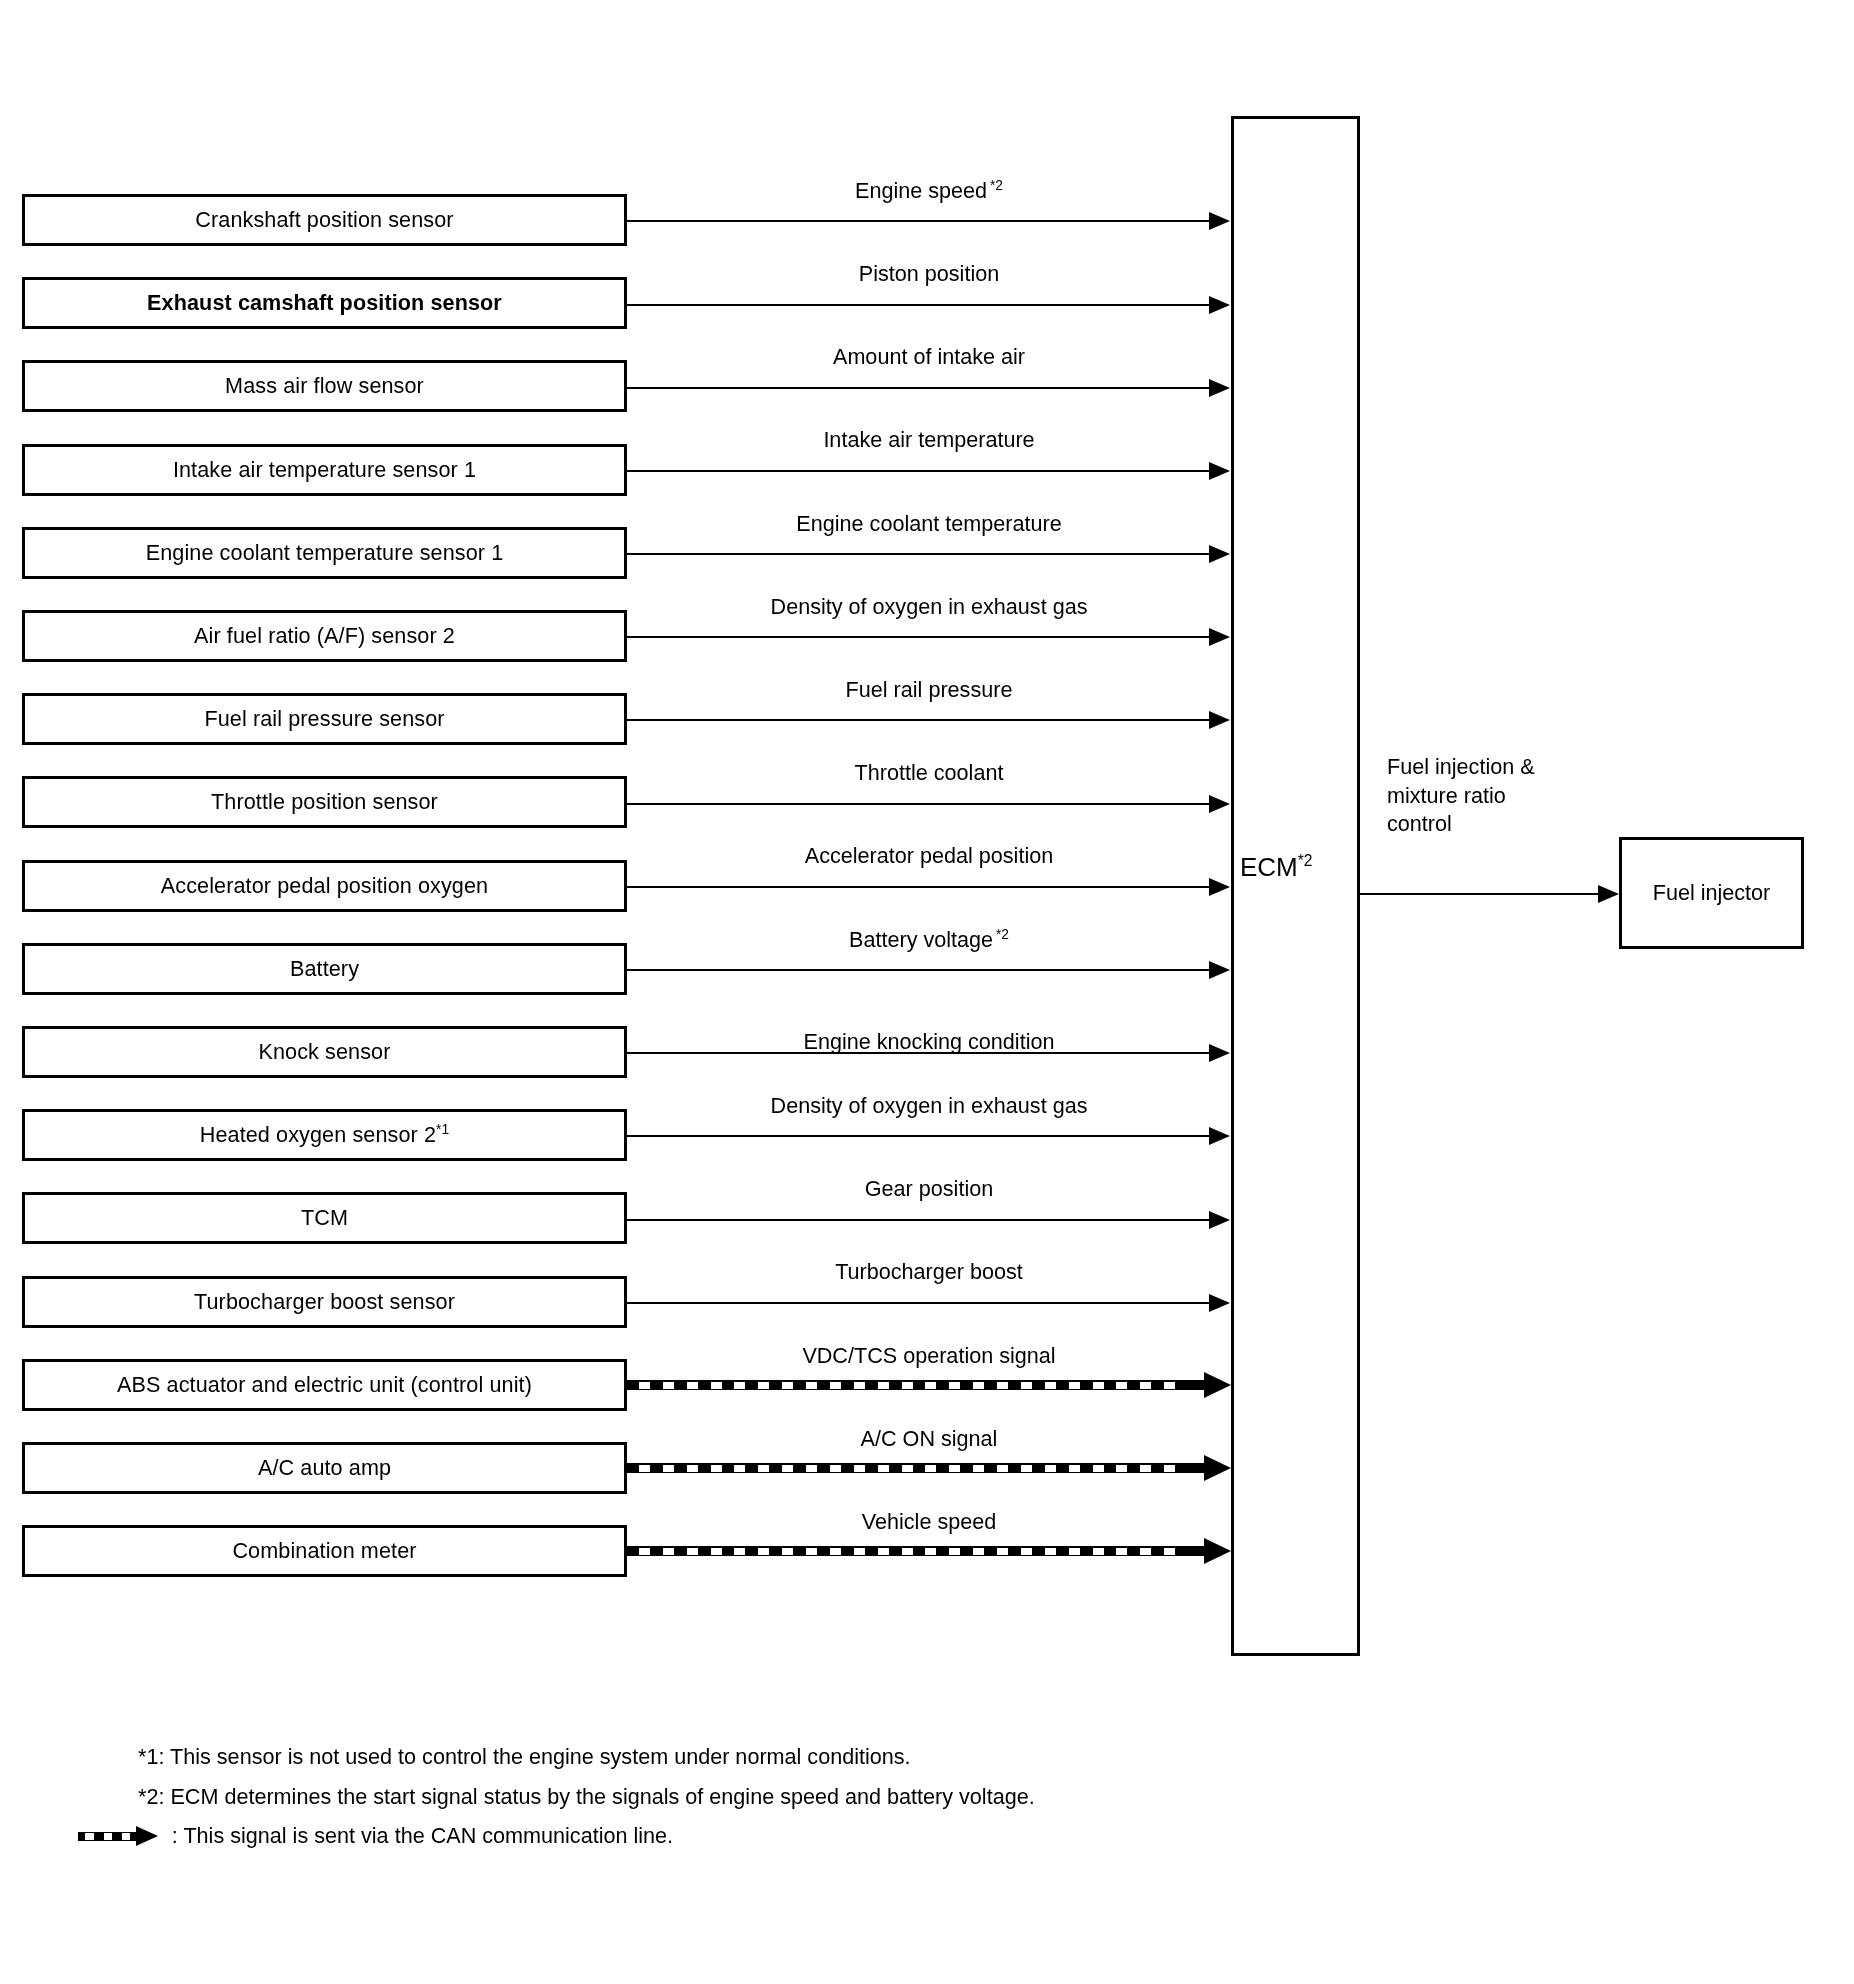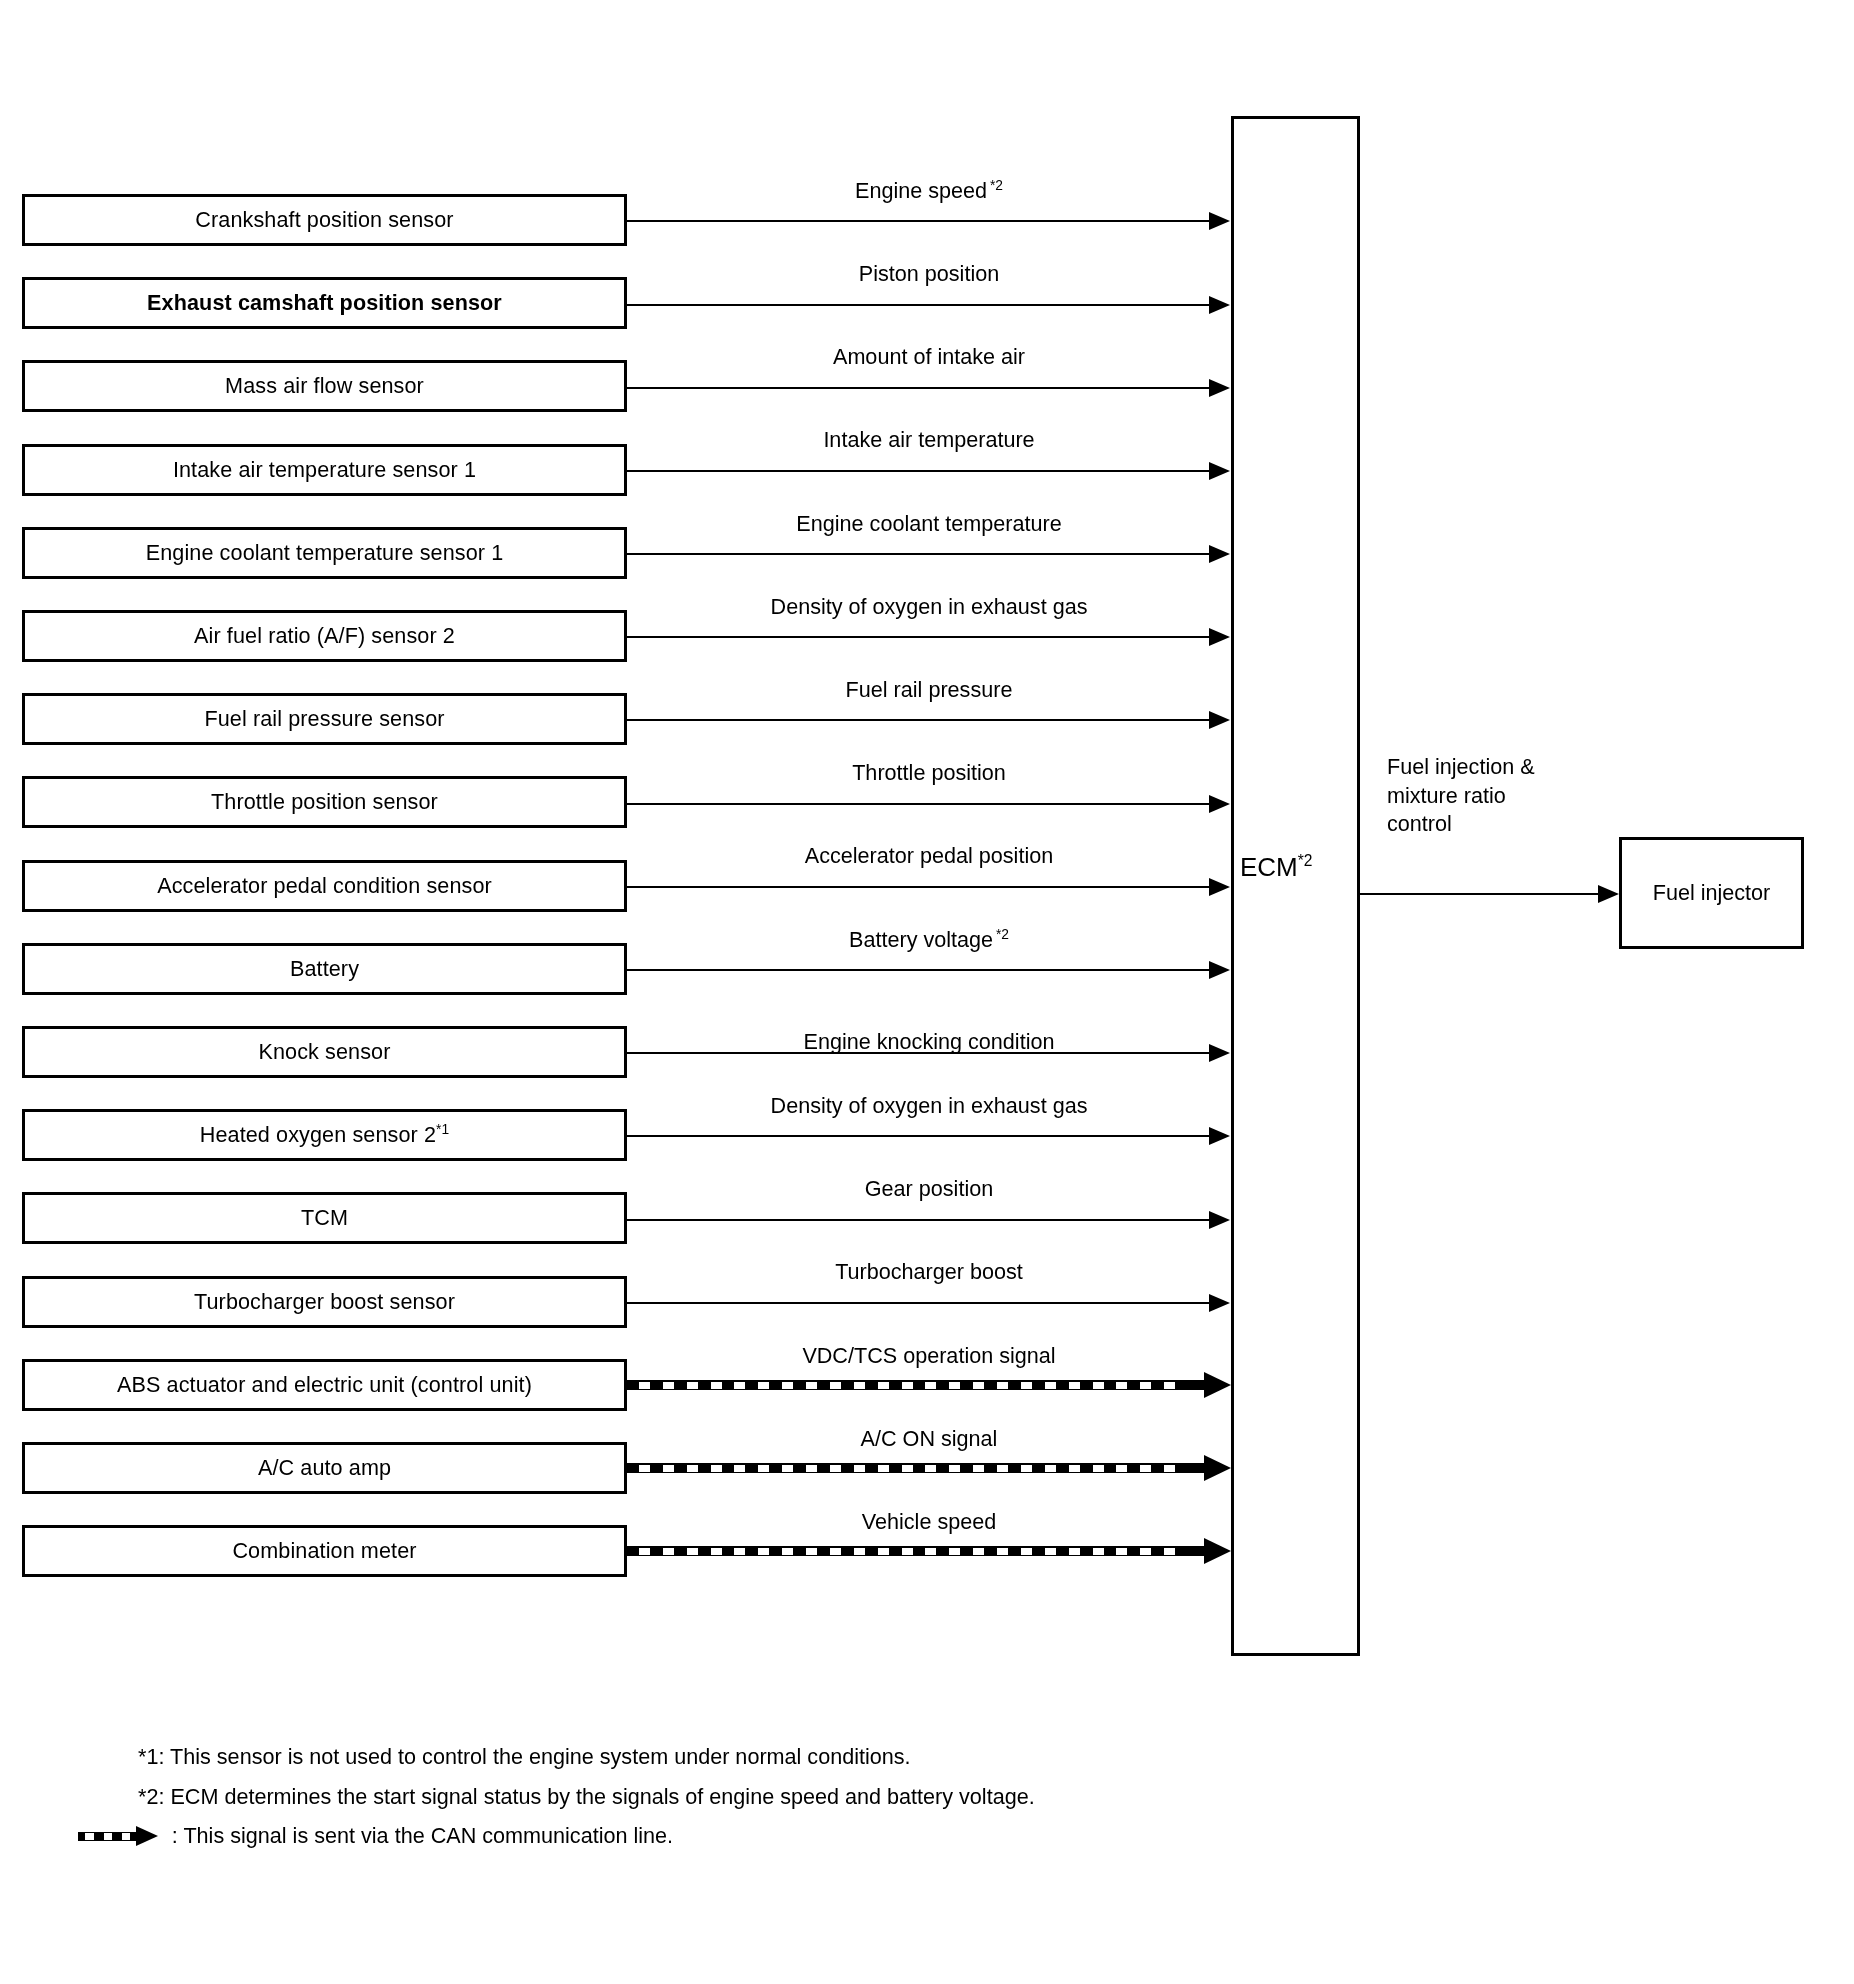--- a/index.html
+++ b/index.html
@@ -176,27 +176,27 @@
         <span class="label">Fuel rail pressure sensor</span>
       </div>
       <div class="sig-label" style="left: 929px; top: 677px;"><span>Fuel rail pressure</span></div>
       <div class="sig-arrow" style="left: 627px; top: 719px; width: 604px;">
         <div class="shaft" style="width: 583px;"></div>
         <div class="head" style="left: 582px;"></div>
       </div>
       <div class="sensor-box" style="top: 776px;">
         <span class="label">Throttle position sensor</span>
       </div>
-      <div class="sig-label" style="left: 929px; top: 760px;"><span>Throttle position</span></div>
+      <div class="sig-label" style="left: 929px; top: 760px;"><span>Throttle coolant</span></div>
       <div class="sig-arrow" style="left: 627px; top: 803px; width: 604px;">
         <div class="shaft" style="width: 583px;"></div>
         <div class="head" style="left: 582px;"></div>
       </div>
       <div class="sensor-box" style="top: 860px;">
-        <span class="label">Accelerator pedal condition sensor</span>
+        <span class="label">Accelerator pedal position oxygen</span>
       </div>
       <div class="sig-label" style="left: 929px; top: 843px;"><span>Accelerator pedal position</span></div>
       <div class="sig-arrow" style="left: 627px; top: 886px; width: 604px;">
         <div class="shaft" style="width: 583px;"></div>
         <div class="head" style="left: 582px;"></div>
       </div>
       <div class="sensor-box" style="top: 943px;">
         <span class="label">Battery</span>
       </div>
       <div class="sig-label" style="left: 929px; top: 927px;"><span>Battery voltage</span><span class="sup-gap">*2</span></div>

